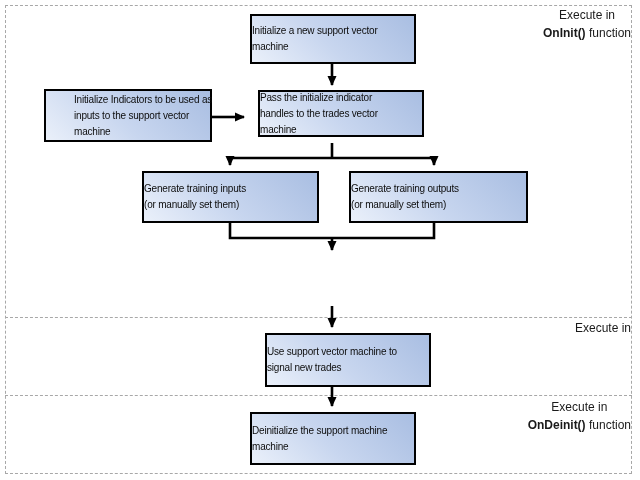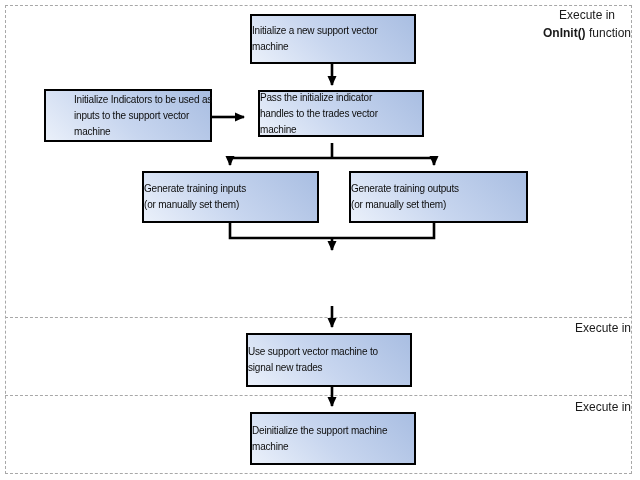--- a/index.html
+++ b/index.html
@@ -33,41 +33,42 @@
     display:flex;flex-direction:column;justify-content:center;align-items:flex-start;
     font-size:10px;letter-spacing:-0.2px;line-height:16px;text-align:center;color:#0d0d0d;
   }
   .bl{white-space:nowrap;}
   .b1{left:250px;top:14px;width:166px;height:50px;}
   .b2{left:44px;top:89px;width:168px;height:53px;padding-left:28px;}
   .b3{left:258px;top:90px;width:166px;height:47px;}
   .b4{left:142px;top:171px;width:177px;height:52px;}
   .b5{left:331px;top:171px;width:179px;height:52px;margin-left:18px;}
   .b6{left:248px;top:256px;width:168px;height:50px;}
-  .b7{left:246px;top:333px;width:166px;height:54px;}
+  .b7{left:265px;top:333px;width:166px;height:54px;}
   .b8{left:250px;top:412px;width:166px;height:53px;}
 </style>
 </head>
 <body>
 
 <div class="stage">
 
   <div class="outer-frame"></div>
   <div class="divider d1"></div>
   <div class="divider d2"></div>
 
   <div class="sec-label l1">
     <div>Execute in</div>
     <div><b>OnInit()</b><span> function</span></div>
   </div>
   <div class="sec-label l2">
     <div>Execute in</div>
   </div>
   <div class="sec-label l3">
     <div>Execute in</div>
+    <div><b>OnDeinit()</b><span> function</span></div>
   </div>
 
   <svg class="connectors" viewBox="0 0 640 480" aria-hidden="true">
     <defs>
       <marker id="ah" markerUnits="userSpaceOnUse" markerWidth="11" markerHeight="10" refX="9.5" refY="4.75" orient="auto">
         <path d="M0,0 L10.5,4.75 L0,9.5 Z" fill="#000"></path>
       </marker>
     </defs>
     <path class="conn" d="M332,63 L332,85" marker-end="url(#ah)"></path>
     <path class="conn" d="M212,117 L244,117" marker-end="url(#ah)"></path>

